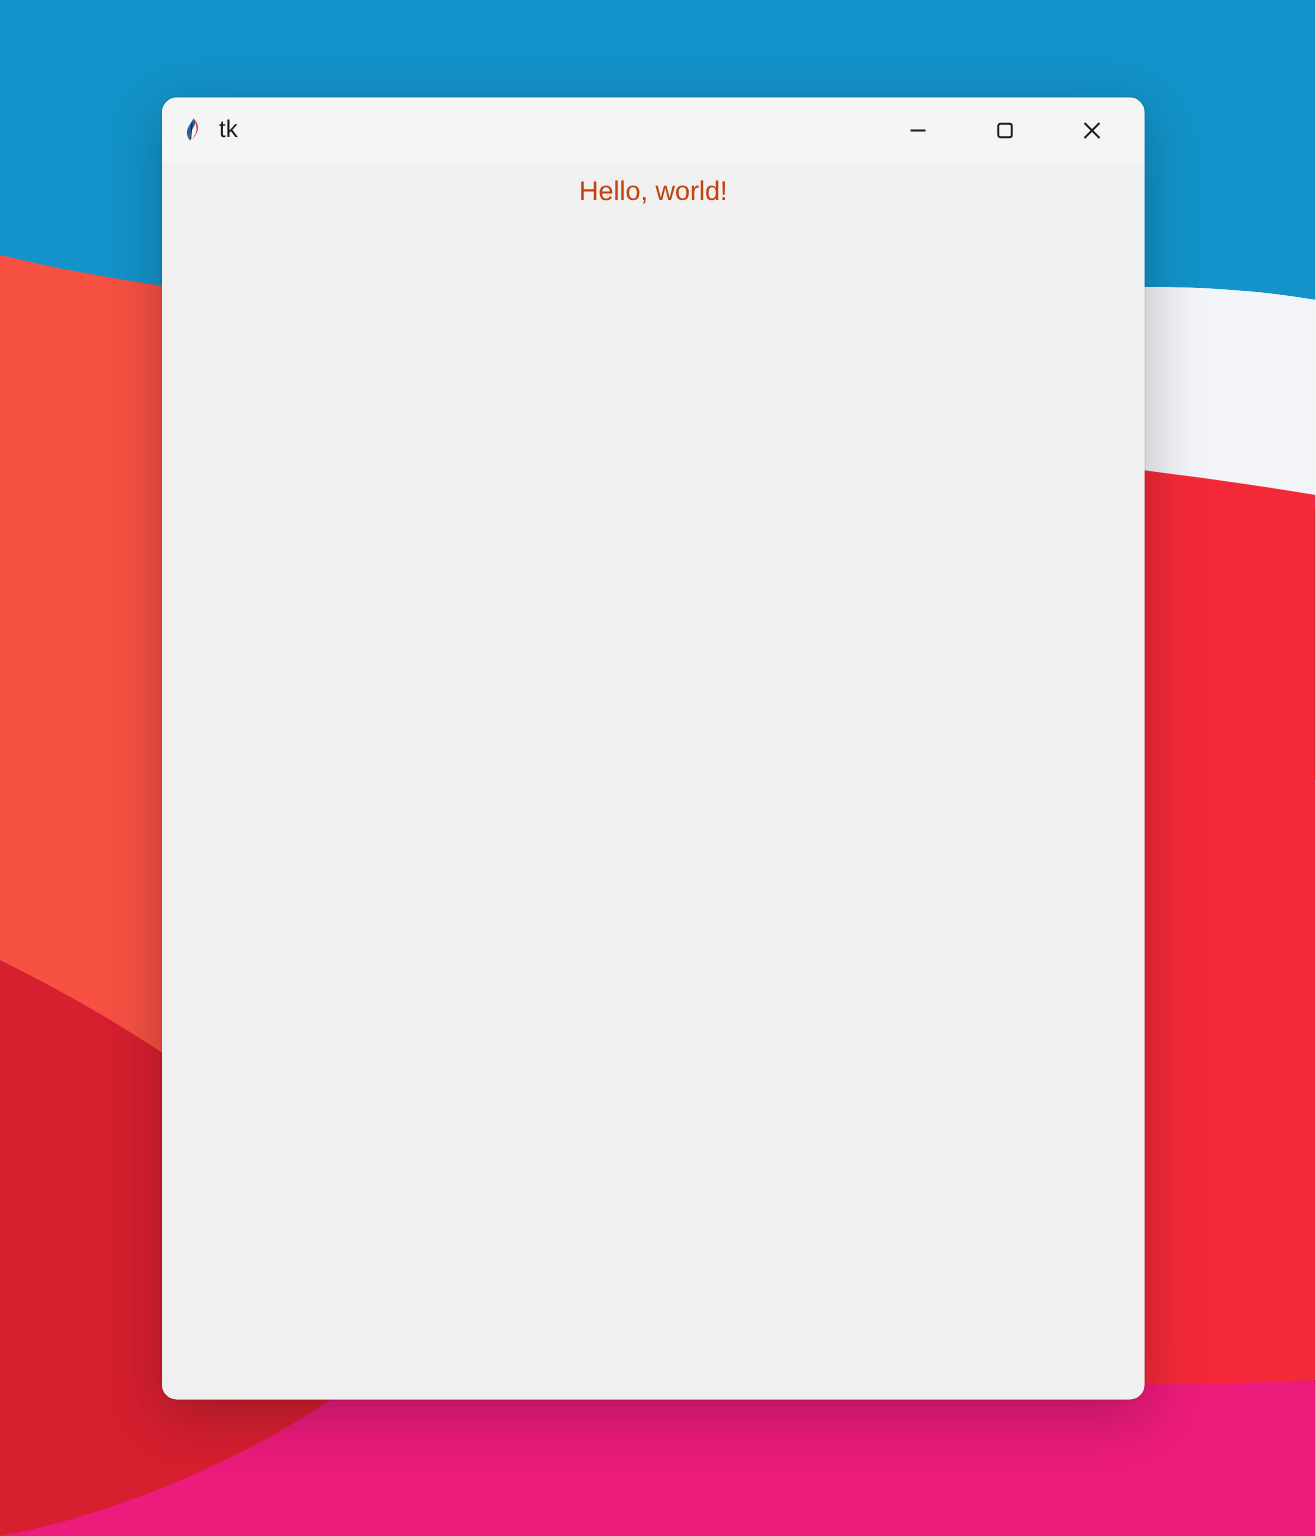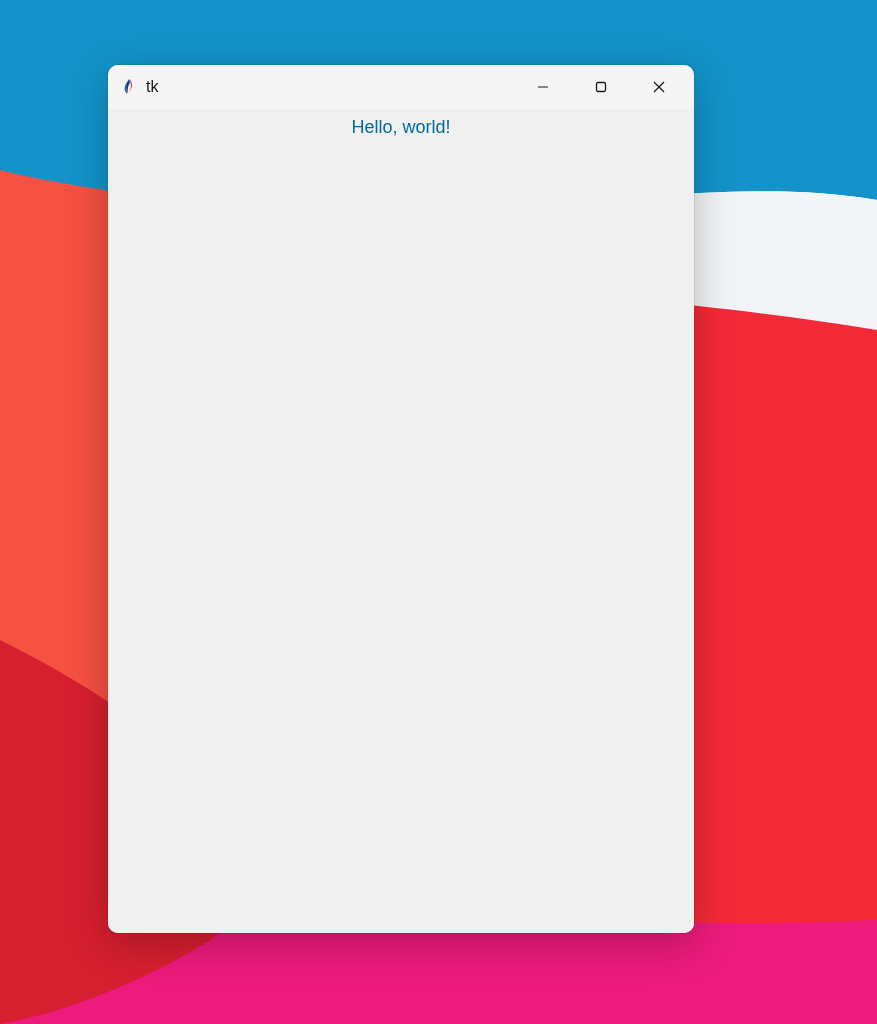--- a/index.html
+++ b/index.html
@@ -25,21 +25,21 @@
     .desktop-background svg {
       width: 100%;
       height: 100%;
       display: block;
     }
 
     .window {
       position: absolute;
       left: 108px;
       top: 65px;
-      width: 586px;
+      width: 655px;
       height: 868px;
       background: #f0f0f0;
       border-radius: 10px;
       box-shadow: 0 10px 40px rgba(0,0,0,0.25), 0 0 0 1px rgba(0,0,0,0.06);
       z-index: 1;
       display: flex;
       flex-direction: column;
       overflow: hidden;
     }
 
@@ -88,21 +88,21 @@
 
     .content {
       flex: 1;
       background: #f0f0f0;
       padding-top: 8px;
       text-align: center;
     }
 
     .hello-label {
       font-size: 18px;
-      color: #0369a1;
+      color: #c2410c;
       display: inline-block;
     }
   </style>
 </head>
 <body>
 
 <div class="desktop-background">
   <svg viewBox="0 0 877 1024" preserveAspectRatio="none">
 
     <path d="M0,0 L877,0 L877,200 C700,170 500,230 300,200 C150,180 60,200 0,190 Z" fill="#1393c9"></path>

